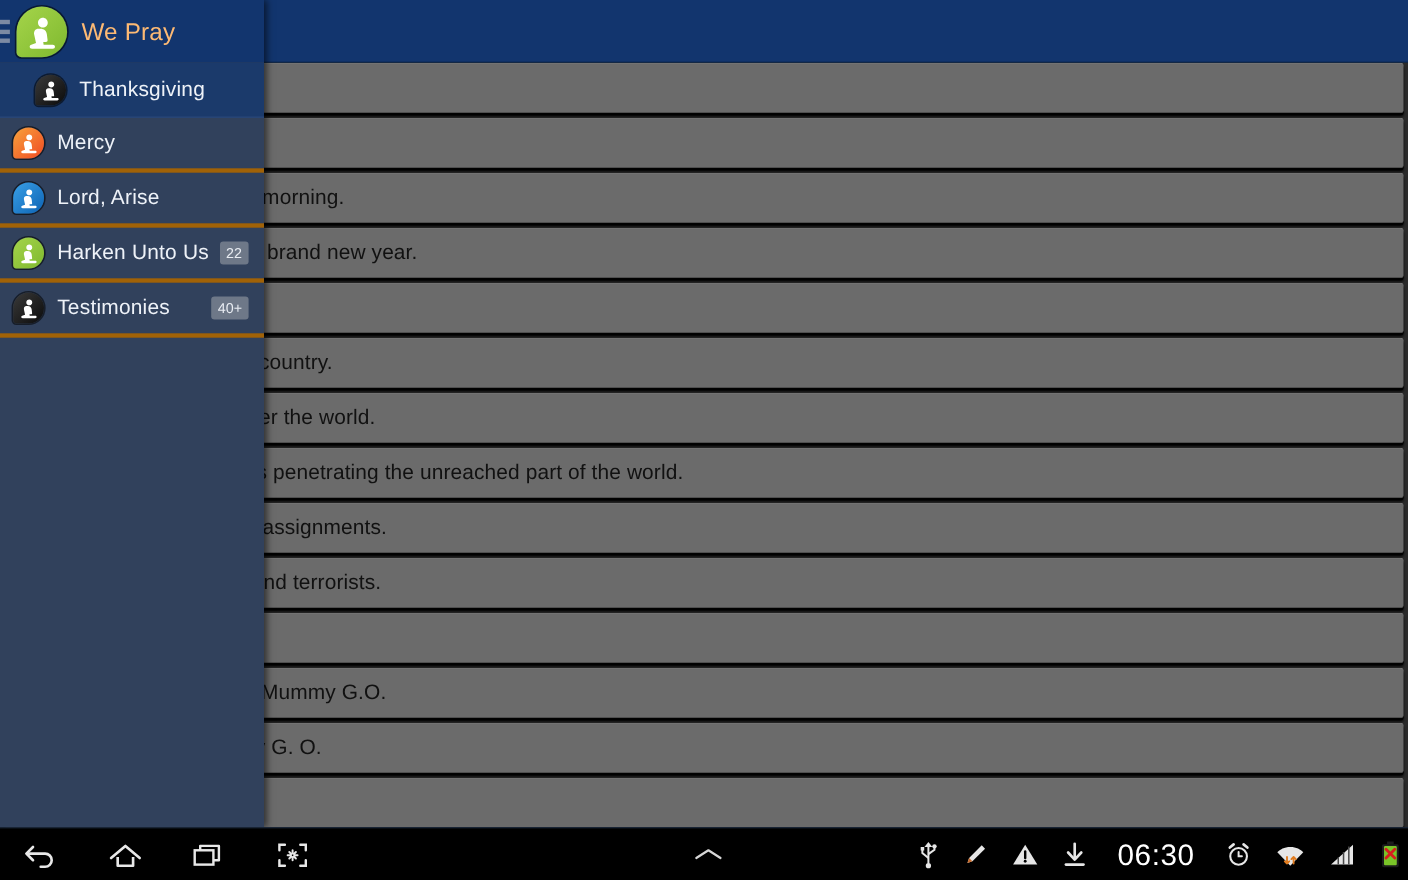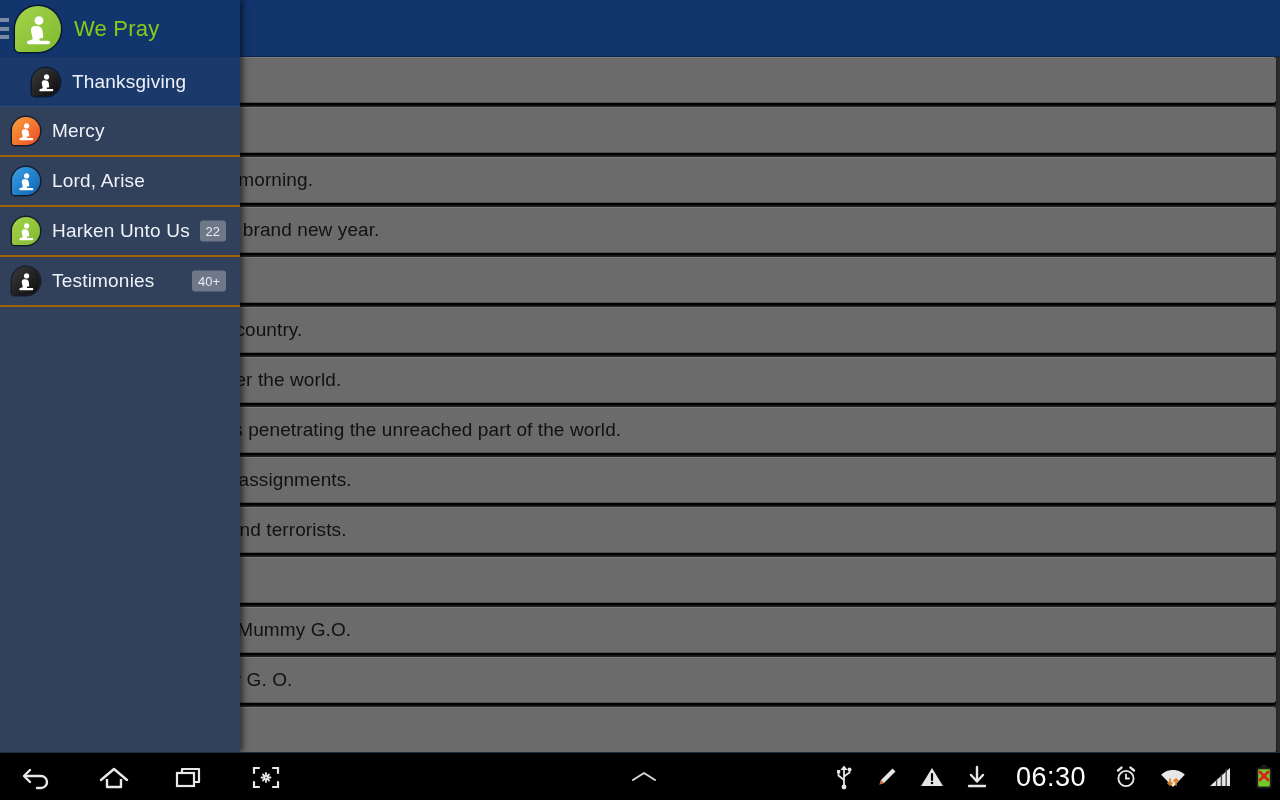--- a/index.html
+++ b/index.html
@@ -55,36 +55,36 @@
     z-index:40;
     box-shadow:3px 0 6px rgba(0,0,0,.55);
   }
   .drawer-header {
     height:57px;
     background:#12356e;
     display:flex; align-items:center;
     padding-left:15px;
   }
   .drawer-header .app-title {
-    color:#84cc16; font-size:22px; margin-left:13px; letter-spacing:.2px;
+    color:#fdba74; font-size:22px; margin-left:13px; letter-spacing:.2px;
   }
   .ham {
     position:absolute; left:0px; top:18px; width:9px; height:21px;
     display:flex; flex-direction:column; justify-content:space-between;
     z-index:50;
   }
   .ham i { display:block; width:9px; height:4px; background:#7c8aa3; }
 
   .drawer-items { background:#31415c; }
   .drawer-item {
     position:relative;
     height:50px;
     display:flex; align-items:center;
     padding-left:12px;
-    border-bottom:2px solid #a16207;
+    border-bottom:4px solid #a16207;
     cursor:pointer;
   }
   .drawer-item.selected { background:#1b3a6b; border-bottom:1px solid #2d4b7d;padding-left:32px; }
   .drawer-item .item-label {
     color:#eef2f8; font-size:19px; margin-left:12px; letter-spacing:.2px;
   }
   .badge {
     position:absolute; right:14px; top:50%; transform:translateY(-50%);
     background:#6e7888; color:#e8ecf2;
     font-size:13px; line-height:1;

